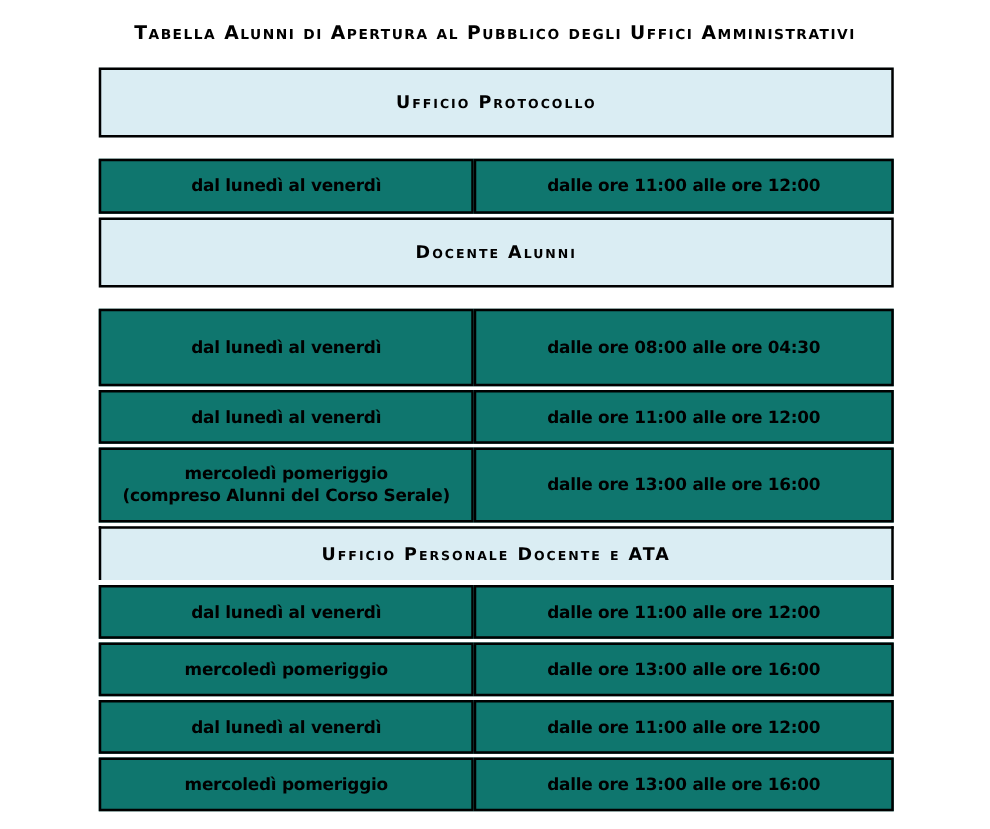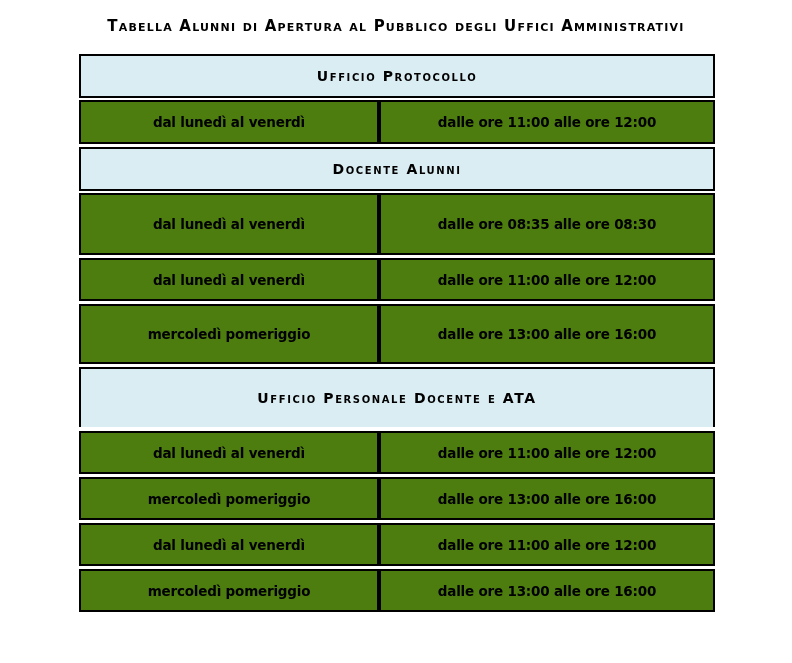--- a/index.html
+++ b/index.html
@@ -33,47 +33,47 @@
       left: 79px;
       top: 54px;
       width: 636px;
     }
     .section {
       margin: 0;
     }
     .section-header {
       box-sizing: border-box;
       width: 636px;
-      height: 44px;
+      height: 56px;
       background: #daedf3;
       border: 2px solid #000;
       display: flex;
       align-items: center;
       justify-content: center;
       font-weight: bold;
       font-variant: small-caps;
       font-size: 14px;
       letter-spacing: 1.6px;
-      margin-bottom: 2px;
+      margin-bottom: 17px;
     }
     .section-header.no-bottom {
       border-bottom: none;
-      height: 60px;
+      height: 43px;
       margin-bottom: 4px;
     }
     .row {
       display: flex;
       justify-content: space-between;
       margin-bottom: 3px;
     }
     .cell {
       box-sizing: border-box;
       width: 316px;
       border: 2px solid #000;
-      background: #4d7c0f;
+      background: #0f766e;
       display: flex;
       align-items: center;
       justify-content: center;
       text-align: center;
       font-weight: bold;
       font-size: 13.5px;
       line-height: 18px;
       letter-spacing: -0.2px;
     }
     .cell.day-cell {
@@ -104,32 +104,33 @@
   </div>
 
   <div class="section">
     <div class="section-header">Docente Alunni</div>
     <div class="row" style="height:62px;">
       <div class="cell day-cell">
         <div>
           <span class="line">dal lunedì al venerdì</span>
         </div>
       </div>
-      <div class="cell time-cell">dalle ore 08:35 alle ore 08:30</div>
+      <div class="cell time-cell">dalle ore 08:00 alle ore 04:30</div>
     </div>
     <div class="row" style="height:43px;">
       <div class="cell day-cell">
         <span class="line">dal lunedì al venerdì</span>
       </div>
       <div class="cell time-cell">dalle ore 11:00 alle ore 12:00</div>
     </div>
     <div class="row" style="height:60px;">
       <div class="cell day-cell">
         <div>
           <span class="line">mercoledì pomeriggio</span>
+          <span class="line">(compreso Alunni del Corso Serale)</span>
         </div>
       </div>
       <div class="cell time-cell">dalle ore 13:00 alle ore 16:00</div>
     </div>
   </div>
 
   <div class="section">
     <div class="section-header no-bottom">Ufficio Personale Docente e ATA</div>
     <div class="row" style="height:43px;">
       <div class="cell day-cell">

